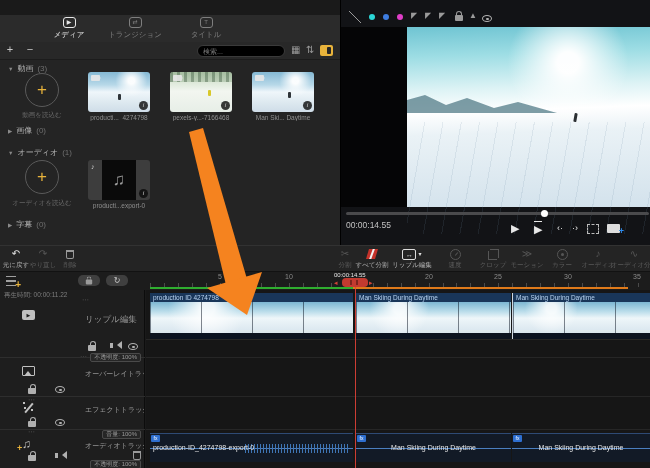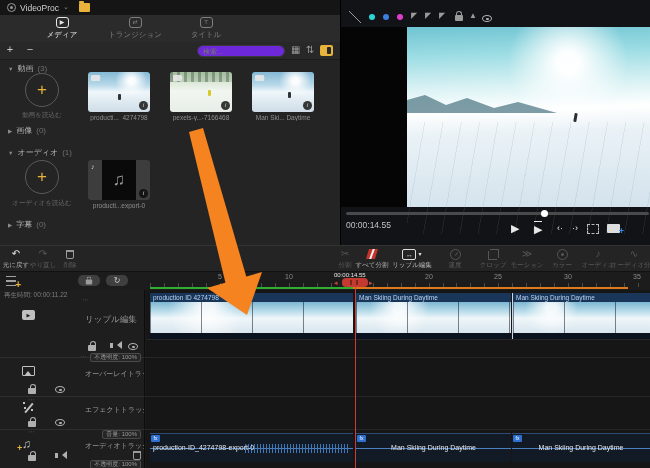--- a/index.html
+++ b/index.html
@@ -18,21 +18,21 @@
 #tabbar{left:0;top:15px;width:340px;height:27px;background:#2b2b2b}
 .tab{position:absolute;top:2px;height:25px;display:flex;flex-direction:column;align-items:center;color:#7e7e7e;cursor:pointer}
 .tab .ticon{width:13px;height:11px;border:1px solid currentColor;border-radius:3px;font-size:6px;line-height:9px;text-align:center}
 .tab .tlab{font-size:7.5px;margin-top:2px;white-space:nowrap}
 .tab.active{color:#e8e8e8}
 .cursor-tri{width:0;height:0;border-left:4px solid transparent;border-right:4px solid transparent;border-bottom:9px solid currentColor;transform:rotate(-38deg);margin-top:1px}
 #tab-underline{left:38px;top:40px;width:48px;height:2px;background:#d8342c}
 
 #libbar{left:0;top:42px;width:340px;height:18px;background:#282828;border-bottom:1px solid #1c1c1c}
 .pm{position:absolute;top:1px;font-size:11px;color:#c8c8c8;width:14px;text-align:center;cursor:pointer}
-#searchbox{position:absolute;left:197px;top:3px;width:88px;height:12px;background:#6d28d9;border:1px solid #3a3a3a;border-radius:6px;color:#aaa;font-size:7px;padding-left:5px;outline:none}
+#searchbox{position:absolute;left:197px;top:3px;width:88px;height:12px;background:#000000;border:1px solid #3a3a3a;border-radius:6px;color:#aaa;font-size:7px;padding-left:5px;outline:none}
 .libico{position:absolute;top:2px;font-size:10px;color:#9a9a9a;cursor:pointer}
 .panelico{position:absolute;left:320px;top:3px;width:13px;height:11px;background:#e8b33b;border-radius:2px;cursor:pointer}
 .panelico::after{content:"";position:absolute;right:2px;top:2px;bottom:2px;width:4px;background:#262626;border-radius:1px}
 
 #library{left:0;top:60px;width:376px;height:185px;background:#242424}
 .sechead{position:absolute;left:8px;font-size:8px;color:#b2b2b2;display:flex;gap:4px;align-items:center;cursor:pointer}
 .sechead .arr{font-size:5.5px;color:#8a8a8a}
 .sechead .cnt{color:#6f6f6f}
 .loadcirc{position:absolute;width:34px;height:34px;border:1px solid #5a5a5a;border-radius:50%;color:#e8b33b;font-size:17px;text-align:center;line-height:31px;cursor:pointer}
 .loadlab{position:absolute;font-size:6.5px;color:#6a6a6a;text-align:center;white-space:nowrap}
@@ -138,29 +138,23 @@
 .fxbadge{position:absolute;left:1px;top:1px;width:9px;height:7px;background:#2e6fd0;color:#fff;font-size:5px;line-height:7px;text-align:center;border-radius:1px}
 .wave{position:absolute;left:95px;right:5px;top:10px;height:9px;background:repeating-linear-gradient(90deg,#3f76b6 0 1px,transparent 1px 3px)}
 #playhead{left:355px;top:287px;width:1px;height:181px;background:rgba(225,65,55,.9);z-index:40}
 #arrow{left:0;top:0;z-index:50;pointer-events:none}
 </style>
 </head>
 <body>
 
 <div id="screen">
 
-  <div class="abs" id="titlebar">
-    <span class="logo"></span>
-    <span class="apptitle">VideoProc</span>
-    <span class="chev">⌄</span>
-    <span class="fold"></span>
-  </div>
 
   <div class="abs" id="tabbar">
-    <div class="tab active" style="left:34px;width:56px">
+    <div class="tab active" style="left:41px;width:56px">
       <span class="ticon">▶</span>
       <span class="tlab">メディア</span>
     </div>
     <div class="tab" style="left:180px;width:52px">
       <span class="ticon">T</span>
       <span class="tlab">タイトル</span>
     </div>
     <div class="tab" style="left:100px;width:70px">
       <span class="ticon">⇄</span>
       <span class="tlab">トランジション</span>

